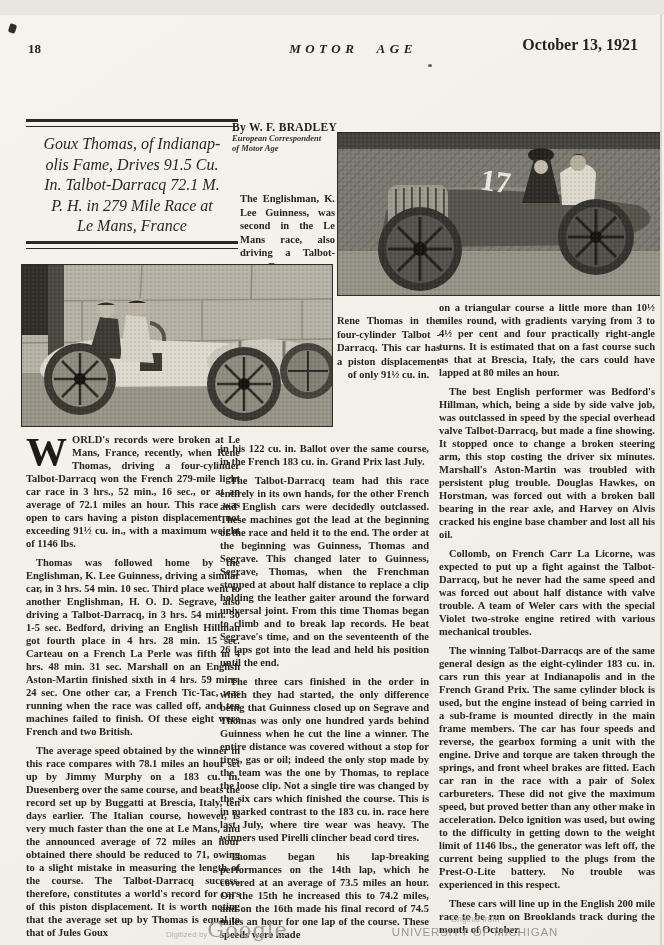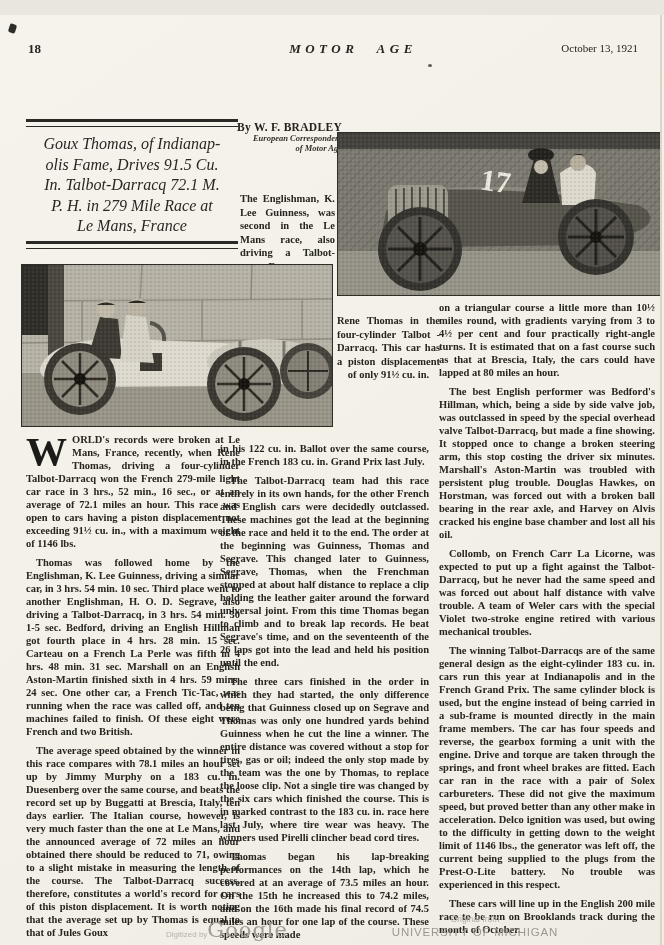--- a/index.html
+++ b/index.html
@@ -13,34 +13,34 @@
     background:#d9d5ca; }
   .speck { position:absolute; left:9px; top:9px; width:7px; height:9px;
     background:#2e2c27; border-radius:2px; transform:rotate(18deg); }
   .speck2 { position:absolute; left:428px; top:49px; width:4px; height:3px;
     background:#5c594f; border-radius:50%; }
 
   
   .m-pagenum { position:absolute; left:28px; top:26px; font-weight:bold; font-size:13px; }
   .m-journal { position:absolute; left:0; top:26px; width:100%; text-align:center;
     font-style:italic; font-weight:bold; font-size:13px; letter-spacing:4.5px; word-spacing:11px;padding-left:21px; }
-  .m-date { position:absolute; right:26px; top:27px; font-weight:normal; font-size:11px; }
+  .m-date { position:absolute; right:26px; top:21px; font-weight:bold; font-size:16px; }
 
   .headline { position:absolute; left:0; top:48px; width:100%; margin:0; text-align:center;
     font-size:33px; font-weight:bold; letter-spacing:-0.3px; color:#1c1a17; }
 
   
   .rule { position:absolute; left:26px; width:212px; height:4px;
     border-top:3px solid #2b2925; border-bottom:1px solid #2b2925; }
   .rule-top { top:104px; } .rule-bottom { top:226px; }
   .deck-text { position:absolute; left:28px; top:119px; width:208px; text-align:center;
     font-style:italic; font-size:16px; line-height:20.5px; color:#2a2723; }
 
   
-  .byline { position:absolute; left:232px; top:106px; width:110px; text-align:right; }
+  .byline { position:absolute; left:232px; top:106px; width:110px; text-align:left; }
   .byline .by { font-weight:bold; font-size:11.5px; letter-spacing:0.3px; }
   .byline .role { font-style:italic; font-weight:bold; font-size:8.5px; line-height:10px; color:#353129; }
 
   .caption { position:absolute; font-weight:bold; font-size:10.5px; line-height:13.5px;
     text-align:justify; text-align-last:center; color:#27251f; }
   .caption-top { left:240px; top:177px; width:95px; }
   .caption-left { left:337px; top:299px; width:103px; }
 
   .photo { position:absolute; border:1px solid #2f2d28; background:#7a776f; overflow:hidden; }
   .photo-top { left:337px; top:117px; width:323px; height:162px; }

